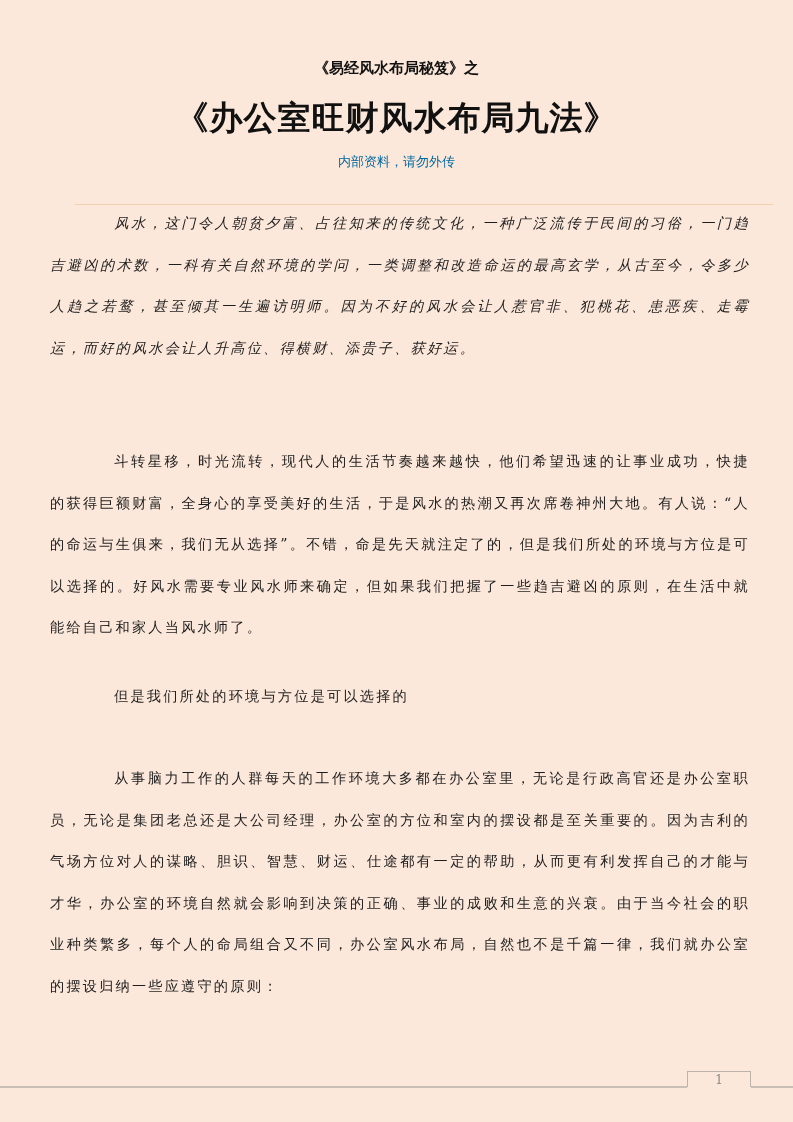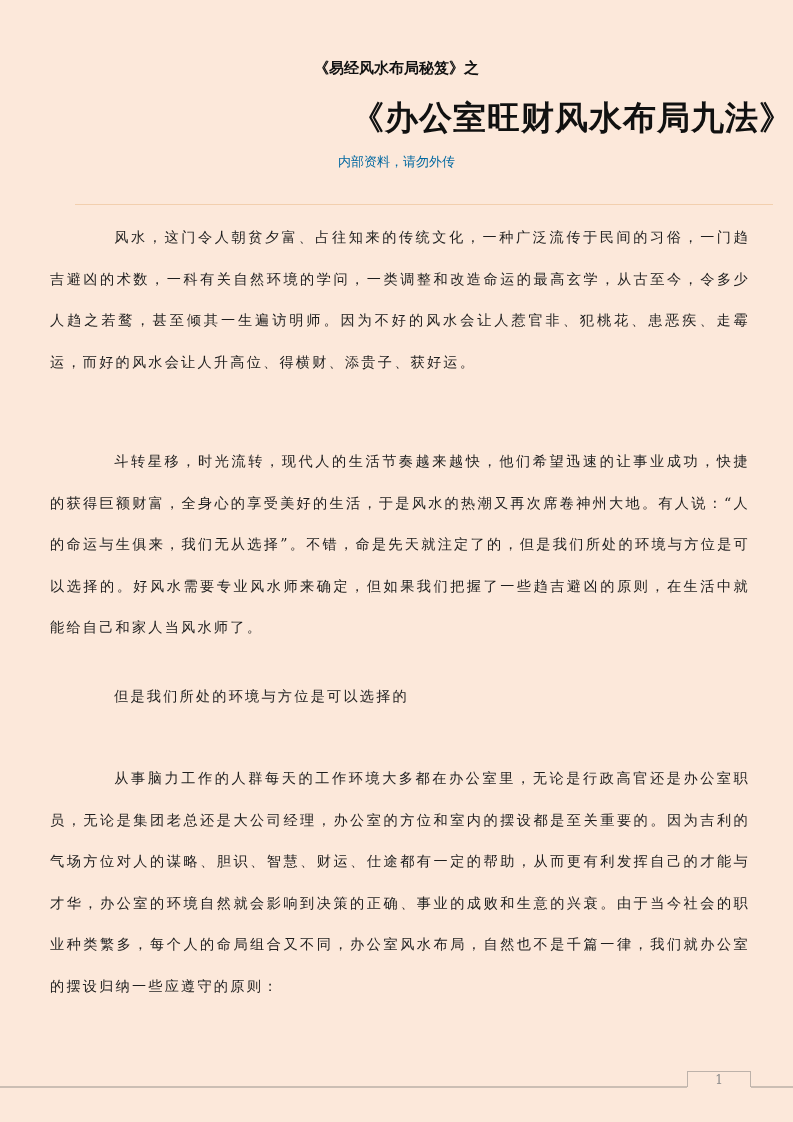--- a/index.html
+++ b/index.html
@@ -32,21 +32,21 @@
       font-weight: bold;
       font-size: 15px;
       letter-spacing: 0px;
       color: #111;
     }
     .main-title {
       position: absolute;
       top: 96px;
       left: 0;
       width: 793px;
-      text-align: right;
+      text-align: center;
       font-family: "DejaVu Sans", "Liberation Sans", sans-serif;
       font-weight: bold;
       font-size: 33px;
       letter-spacing: 1px;
       color: #111;
     }
     .subtitle {
       position: absolute;
       top: 153px;
       left: 0;
@@ -71,21 +71,21 @@
       line-height: 41.5px;
       letter-spacing: 2.2px;
       text-align: justify;
       margin: 0;
       color: #1e1e1e;
     }
     .para .indent {
       display: inline-block;
       width: 64px;
     }
-    .p1 { top: 217px; }
+    .p1 { top: 203px; font-style: italic; }
     .p2 { top: 441px; }
     .p3 { top: 676px; }
     .p4 { top: 758px; }
     .footer-line-left {
       position: absolute;
       top: 1086px;
       left: 0;
       width: 687px;
       height: 2px;
       background: #cbbeb4;

